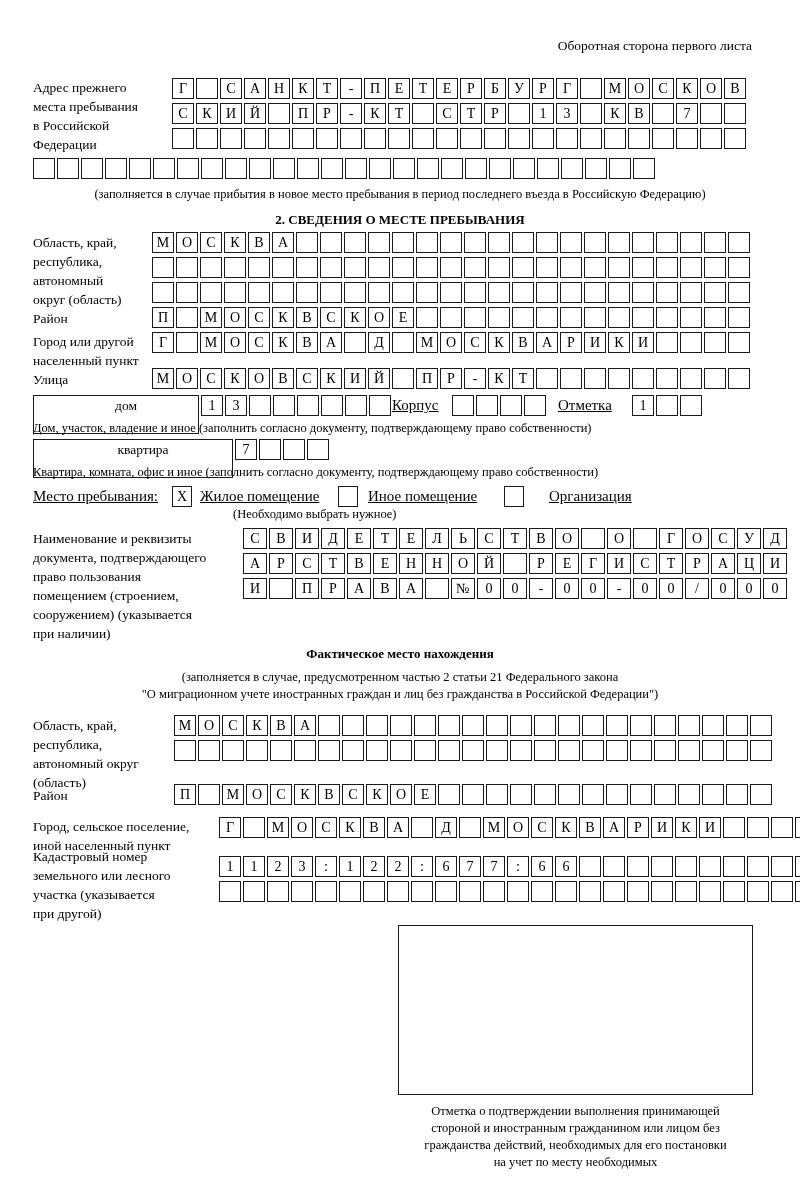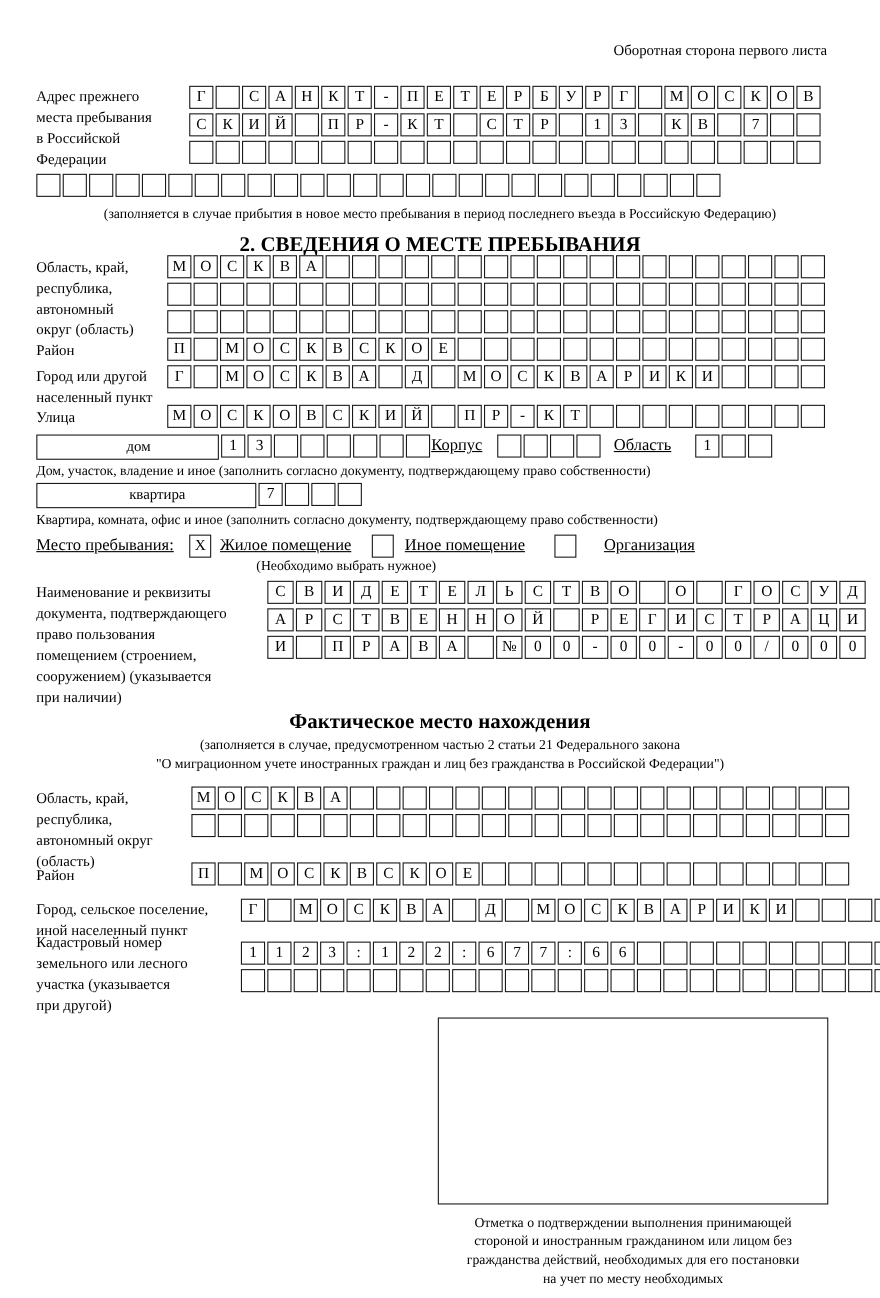--- a/index.html
+++ b/index.html
@@ -32,21 +32,21 @@
     font-size: 13.5px;
     line-height: 19px;
     white-space: pre-line;
   }
   .lbl.small { font-size: 12.5px; }
   .center-ttl {
     position: absolute;
     width: 100%;
     text-align: center;
     font-weight: bold;
-    font-size: 19px;
+    font-size: 13px;
   }
   .center-note {
     position: absolute;
     width: 100%;
     text-align: center;
     font-size: 12.5px;
     line-height: 17px;
   }
   
   .cellrow {
@@ -62,21 +62,21 @@
     font-size: 14px;
     line-height: 19px;
     text-align: center;
     font-family: "Liberation Serif", serif;
     background: #fff;
   }
   .boxlabel {
     position: absolute;
     border: 1px solid #1a1a1a;
     box-sizing: border-box;
-    height: 23px;
+    height: 39px;
     font-size: 13.5px;
     line-height: 19px;
     text-align: center;
     background: #fff;
     padding-left: 20px;
   }
   .plain {
     position: absolute;
     font-size: 15px;
     line-height: 19px;
@@ -414,21 +414,21 @@
       <div class="cell"></div>
       <div class="cell"></div>
     </div>
   <div class="plain" style="left:392px; top:380px;">Корпус</div>
   <div class="cellrow" id="s2-korp" style="left:452px; top:379px;">
       <div class="cell"></div>
       <div class="cell"></div>
       <div class="cell"></div>
       <div class="cell"></div>
     </div>
-  <div class="plain" style="left:558px; top:380px;">Область</div>
+  <div class="plain" style="left:558px; top:380px;">Отметка</div>
   <div class="cellrow" id="s2-stro" style="left:632px; top:379px;">
       <div class="cell">1</div>
       <div class="cell"></div>
       <div class="cell"></div>
     </div>
 
   <div class="lbl small" style="left:33px; top:403px;">Дом, участок, владение и иное (заполнить согласно документу, подтверждающему право собственности)</div>
 
   <div class="boxlabel" style="left:33px; top:423px; width:200px;">квартира</div>
   <div class="cellrow" id="s2-flat" style="left:235px; top:423px;">

